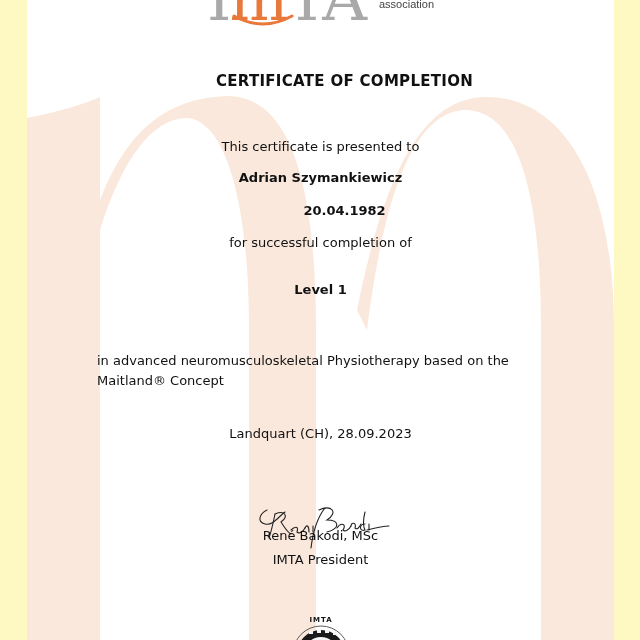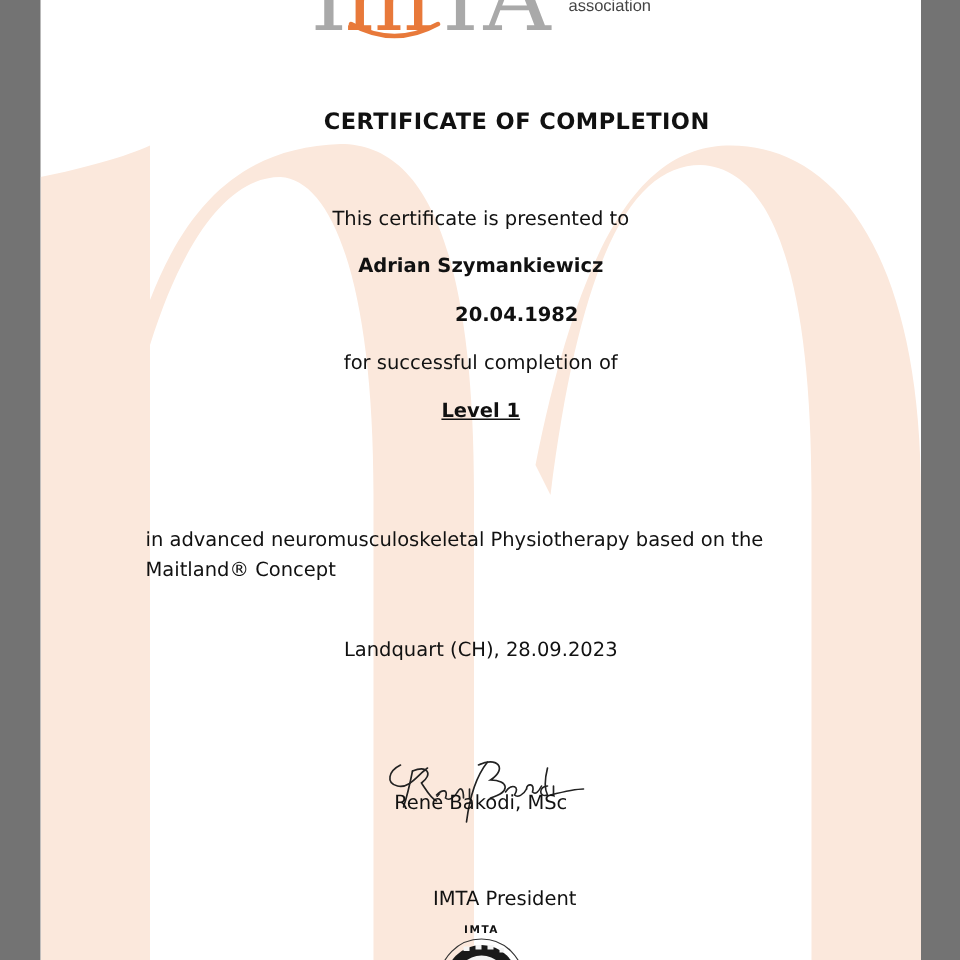--- a/index.html
+++ b/index.html
@@ -8,21 +8,21 @@
       width: 640px;
       height: 640px;
       overflow: hidden;
       background: #121318;
       font-family: "DejaVu Sans", sans-serif;
     }
     .viewer {
       position: relative;
       width: 640px;
       height: 640px;
-      background: #737373;
+      background: #fef9c3;
     }
     .page {
       position: absolute;
       left: 27px;
       top: 0;
       width: 587px;
       height: 640px;
       background: #ffffff;
       overflow: hidden;
     }
@@ -156,21 +156,21 @@
 
         <div class="logo-tag">association</div>
       </div>
 
       <div class="line title">CERTIFICATE OF COMPLETION</div>
 
       <div class="line regular" style="top:139px;">This certificate is presented to</div>
       <div class="line bold" style="top:170px;">Adrian Szymankiewicz</div>
       <div class="line bold" style="top:203px;padding-left:24px;">20.04.1982</div>
       <div class="line regular" style="top:235px;">for successful completion of</div>
-      <div class="line bold" style="top:267px;text-decoration:underline;">Level 1</div>
+      <div class="line bold" style="top:282px;">Level 1</div>
 
       <div class="para">in advanced neuromusculoskeletal Physiotherapy based on the Maitland® Concept</div>
 
       <div class="line regular" style="top:426px;">Landquart (CH), 28.09.2023</div>
 
       <svg class="signature" viewBox="0 0 136 48">
         <g fill="none" stroke="#222" stroke-width="1.1" stroke-linecap="round">
           <path d="M12,8 C4,12 2,20 10,22 C18,24 24,14 30,10"></path>
           <path d="M20,12 C18,22 16,30 14,36"></path>
           <path d="M20,12 C30,8 34,14 26,20 C30,26 32,30 36,32"></path>
@@ -181,21 +181,21 @@
           <path d="M64,8 C76,2 84,10 72,18 C84,18 86,26 72,30"></path>
           <path d="M82,26 C86,20 92,22 88,28 C90,30 94,28 96,24"></path>
           <path d="M96,24 C96,20 102,20 100,26 C102,28 104,26 106,22"></path>
           <path d="M110,10 C108,18 108,24 110,28 C104,30 104,22 110,22"></path>
           <path d="M114,22 L114,28"></path>
           <path d="M112,28 C120,26 128,24 134,24"></path>
         </g>
       </svg>
 
       <div class="line regular" style="top:528px;">René Bakodi, MSc</div>
-      <div class="line regular" style="top:592px;padding-left:16px;">IMTA President</div>
+      <div class="line regular" style="top:552px;">IMTA President</div>
 
       <svg class="seal" viewBox="0 0 84 60">
         <text x="42" y="10" text-anchor="middle" font-family="DejaVu Sans, sans-serif" font-size="7" font-weight="bold" fill="#111" letter-spacing="1">IMTA</text>
         <circle cx="42" cy="42" r="28" fill="none" stroke="#333" stroke-width="0.8"></circle>
         <circle cx="42" cy="42" r="24" fill="#1a1a1a"></circle>
         <circle cx="42" cy="42" r="17" fill="#f4f4f4"></circle>
         <g fill="#f4f4f4">
           <rect x="30" y="19" width="4" height="3"></rect>
           <rect x="38" y="18" width="4" height="3"></rect>
           <rect x="46" y="18" width="4" height="3"></rect>

